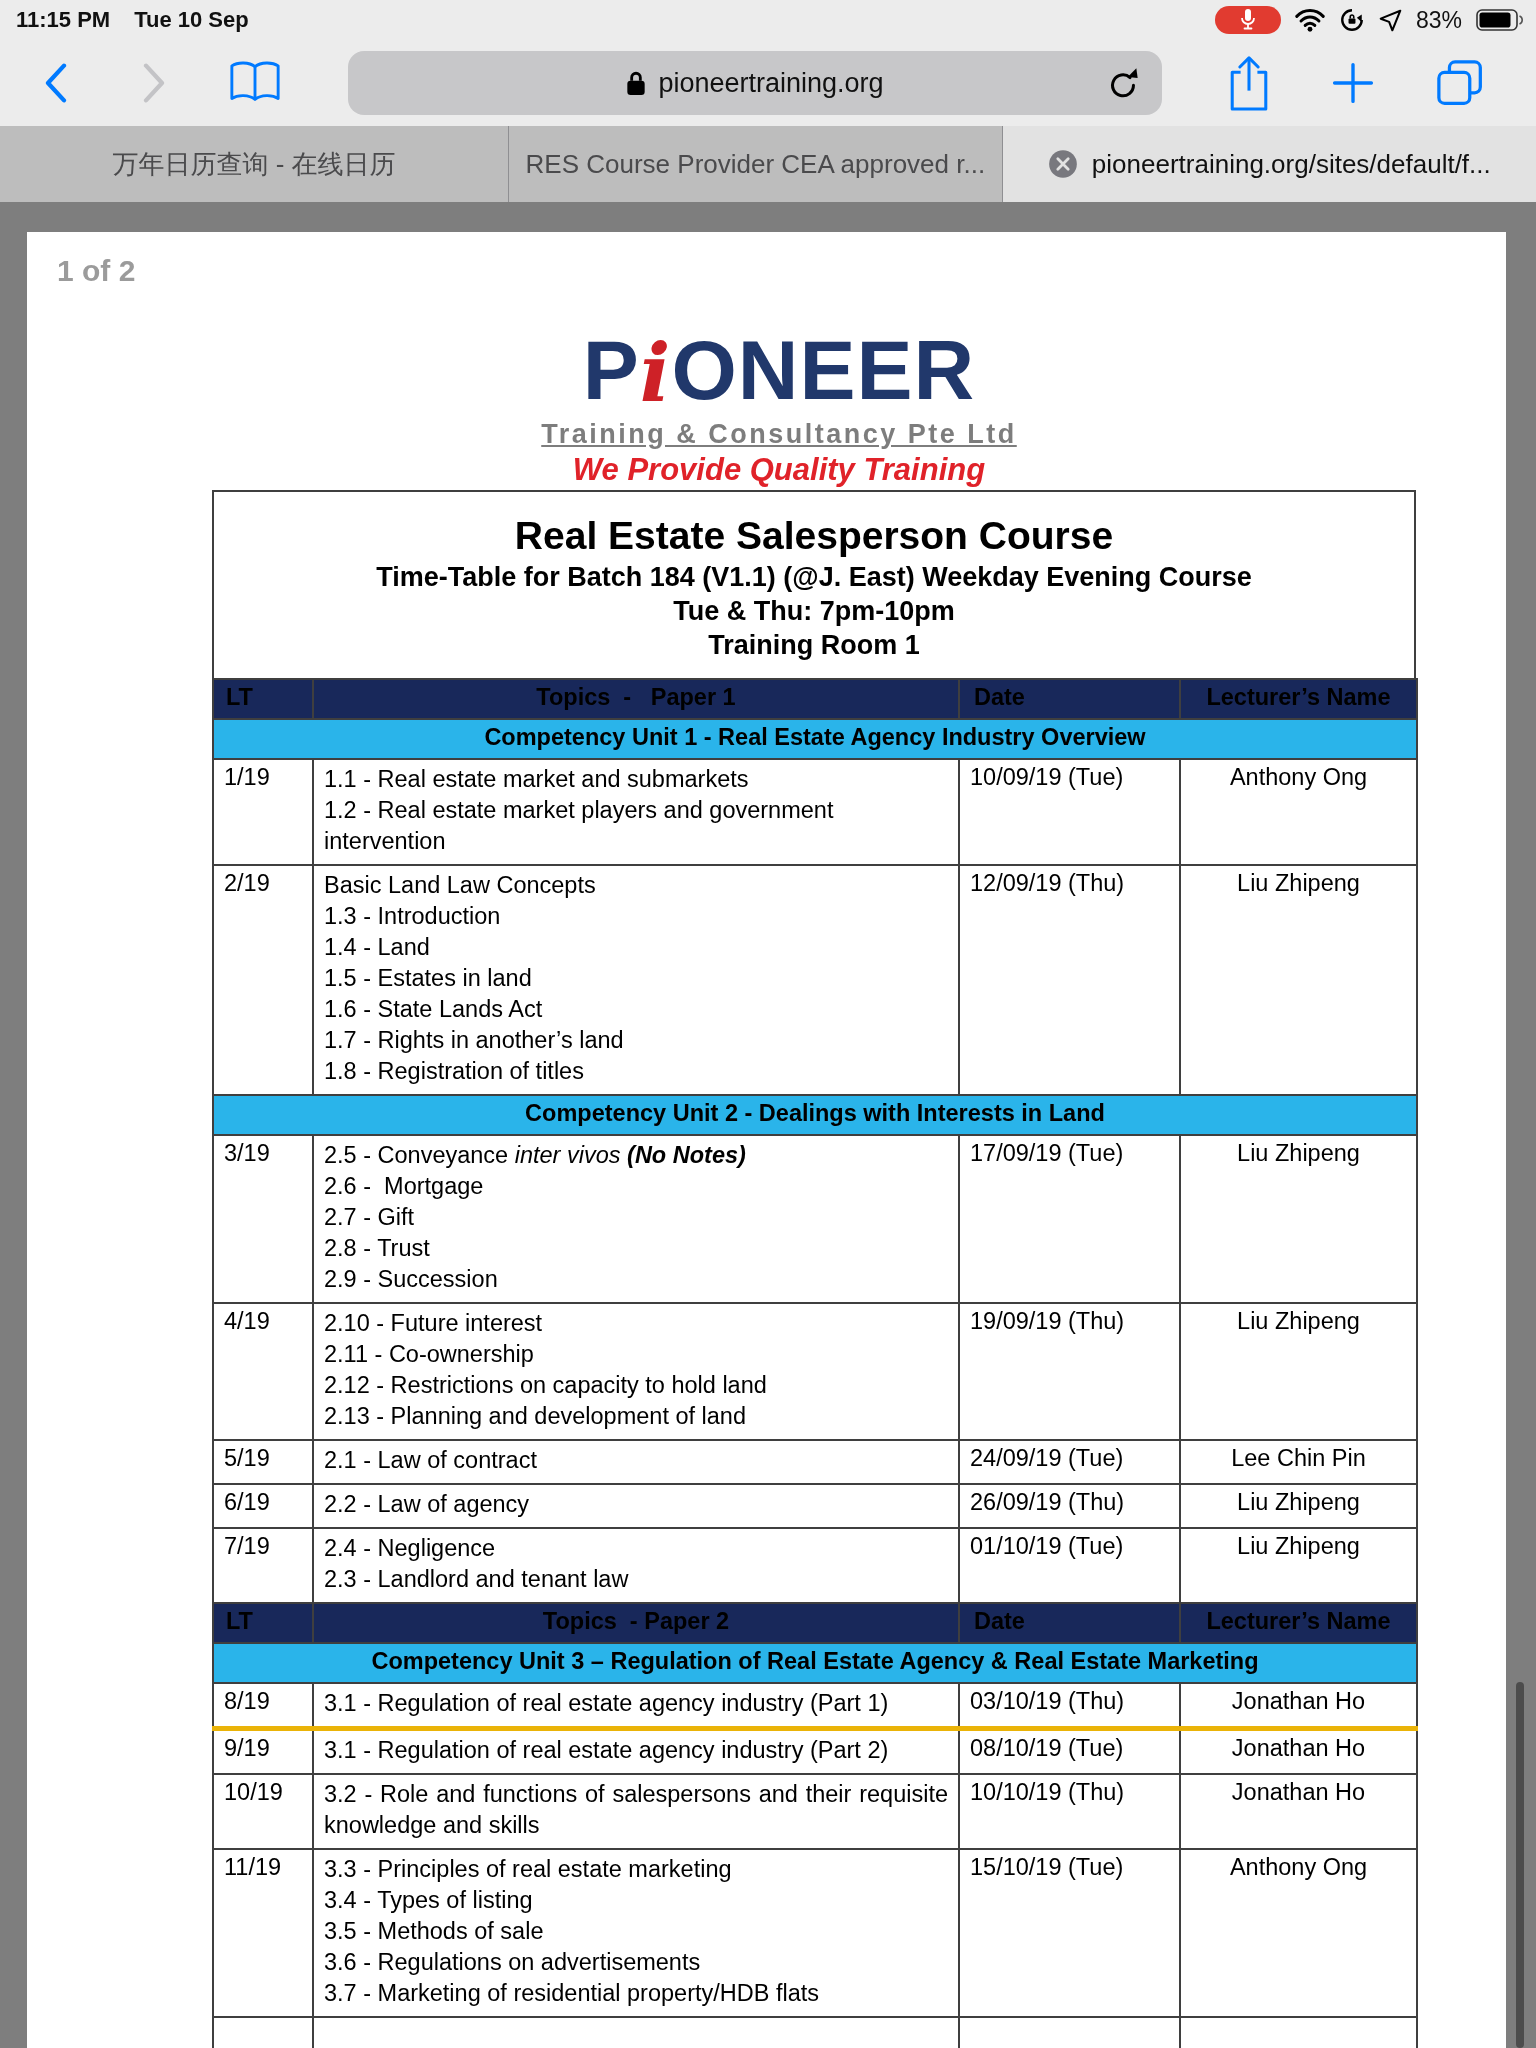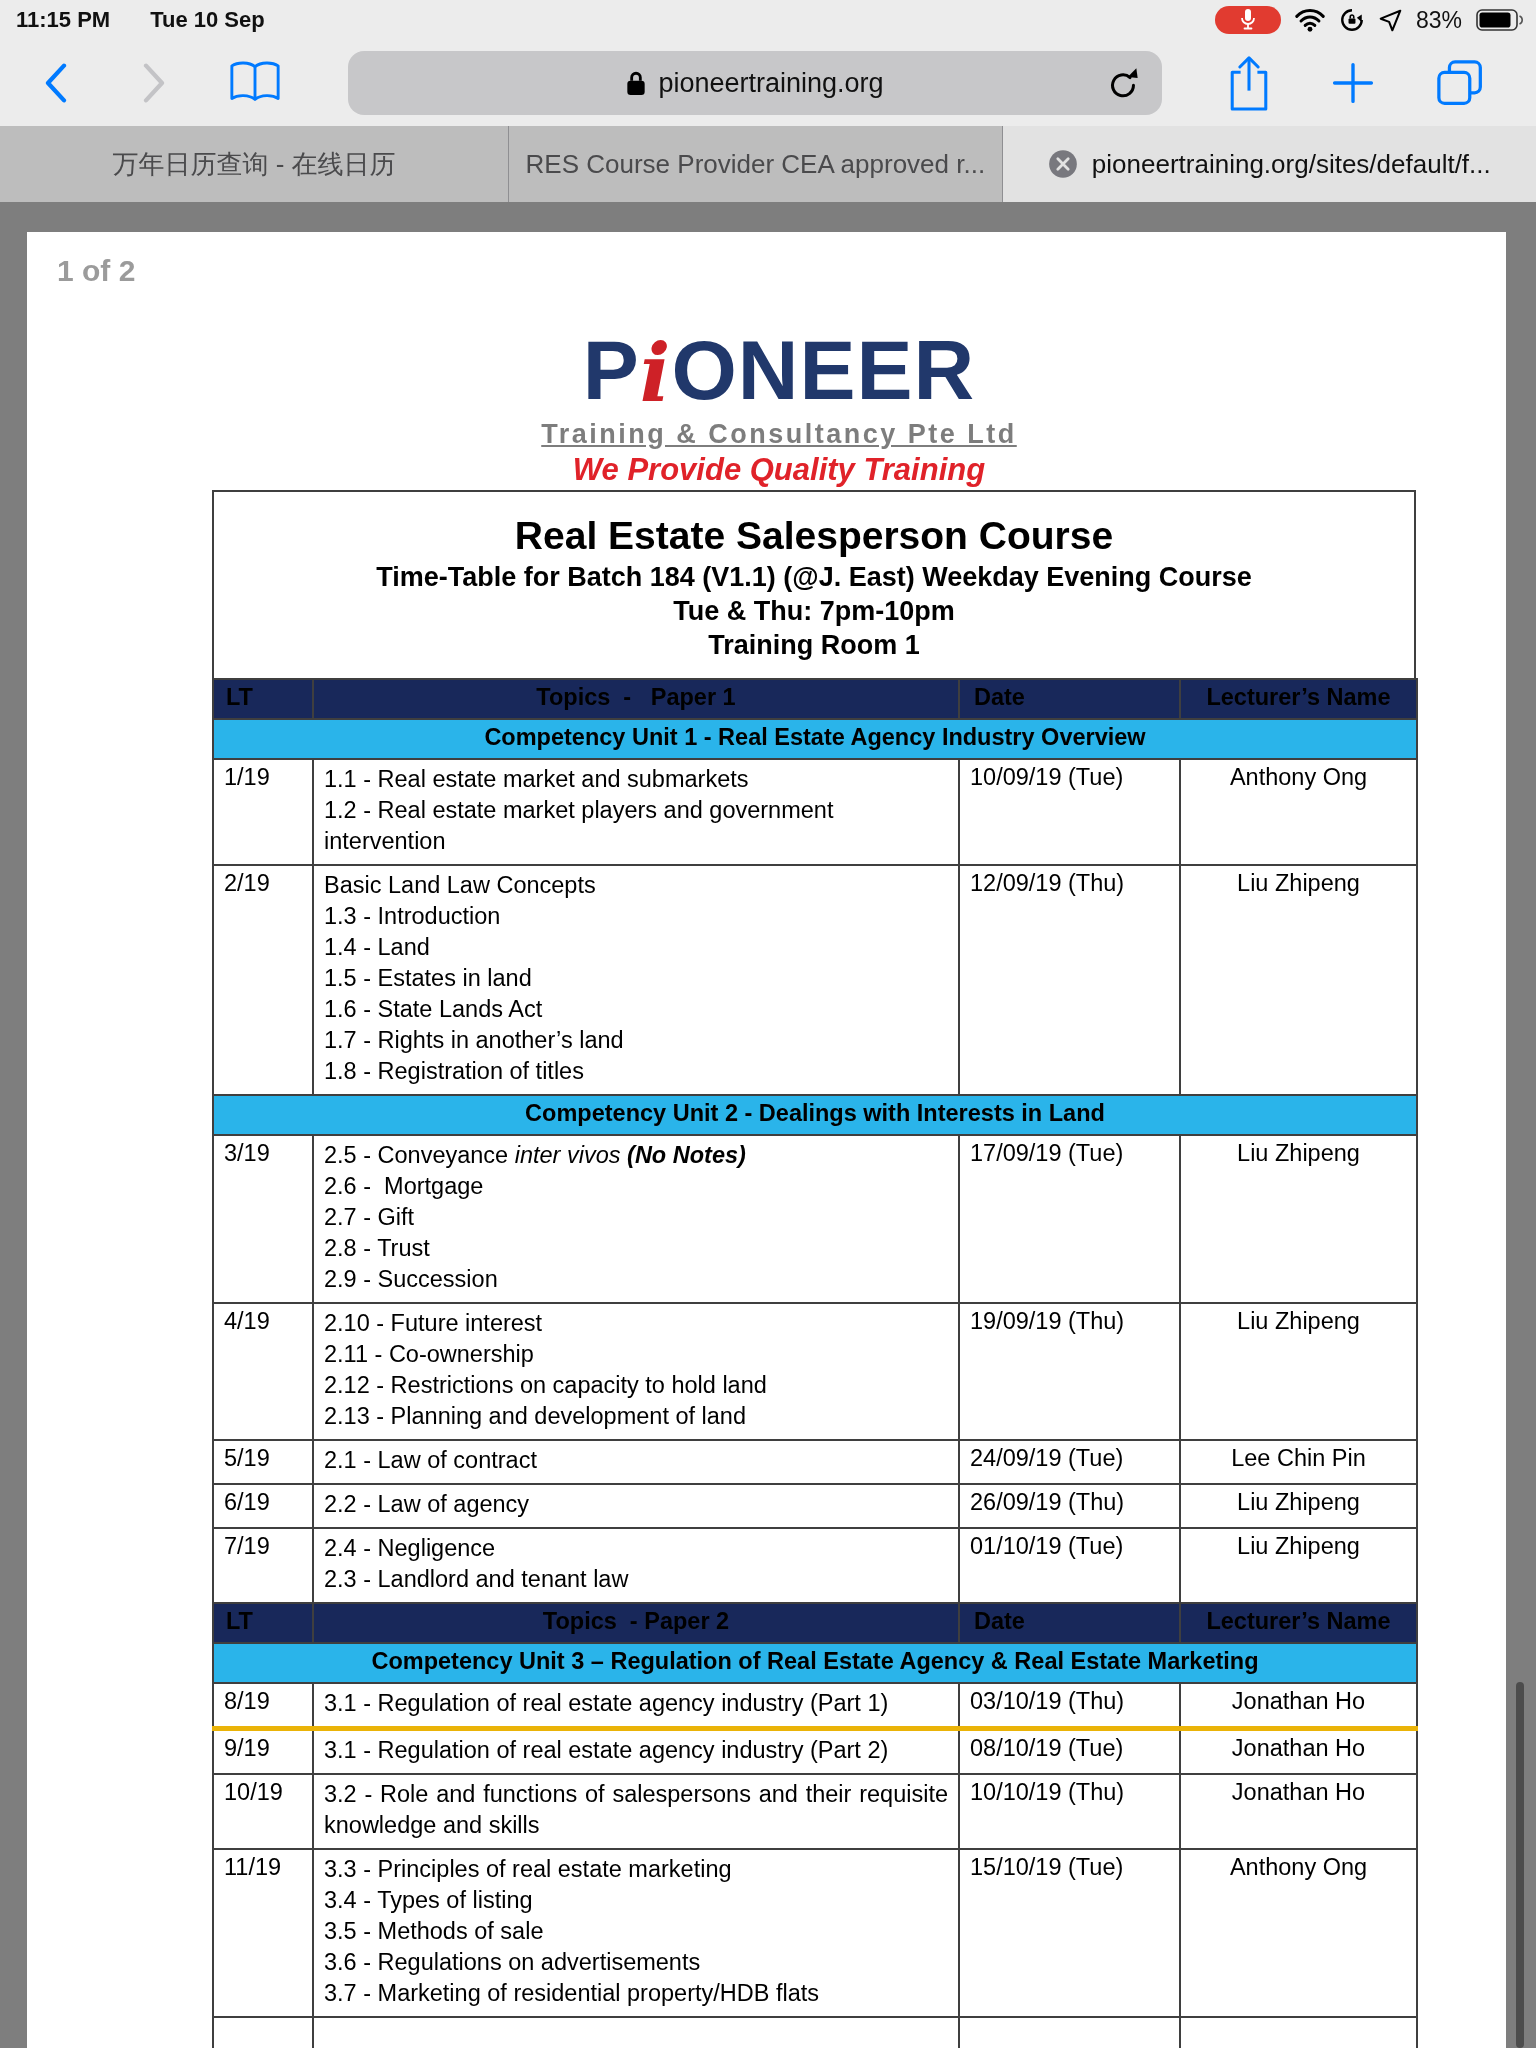--- a/index.html
+++ b/index.html
@@ -3,21 +3,21 @@
 <meta charset="utf-8">
 <style>
   html,body{margin:0;padding:0;}
   .screen{position:relative;width:1536px;height:2048px;overflow:hidden;
     font-family:"Liberation Sans","DejaVu Sans",sans-serif;background:var(--pdf-bg,#7E7E7E);}
 
   
   .status-bar{position:absolute;top:0;left:0;width:1536px;height:40px;
     background:var(--chrome-bg,#ECECEC);display:flex;align-items:center;justify-content:space-between;
     font-size:22px;font-weight:600;color:#111;z-index:5;}
-  .sb-left{display:flex;gap:40px;padding-left:16px;align-items:center;}
+  .sb-left{display:flex;gap:24px;padding-left:16px;align-items:center;}
   .sb-right{display:flex;gap:14px;padding-right:10px;align-items:center;}
   .mic-pill{width:66px;height:28px;border-radius:15px;background:var(--mic-red,#E13B30);
     display:flex;align-items:center;justify-content:center;}
   .sb-right svg{display:block;}
   .battery-pct{font-weight:400;font-size:23px;text-align:right;}
 
   
   .toolbar{position:absolute;top:40px;left:0;width:1536px;height:86px;
     background:var(--chrome-bg,#ECECEC);display:flex;align-items:center;z-index:4;}
   .tb-btn{background:none;border:none;padding:0;cursor:pointer;display:flex;align-items:center;justify-content:center;}

